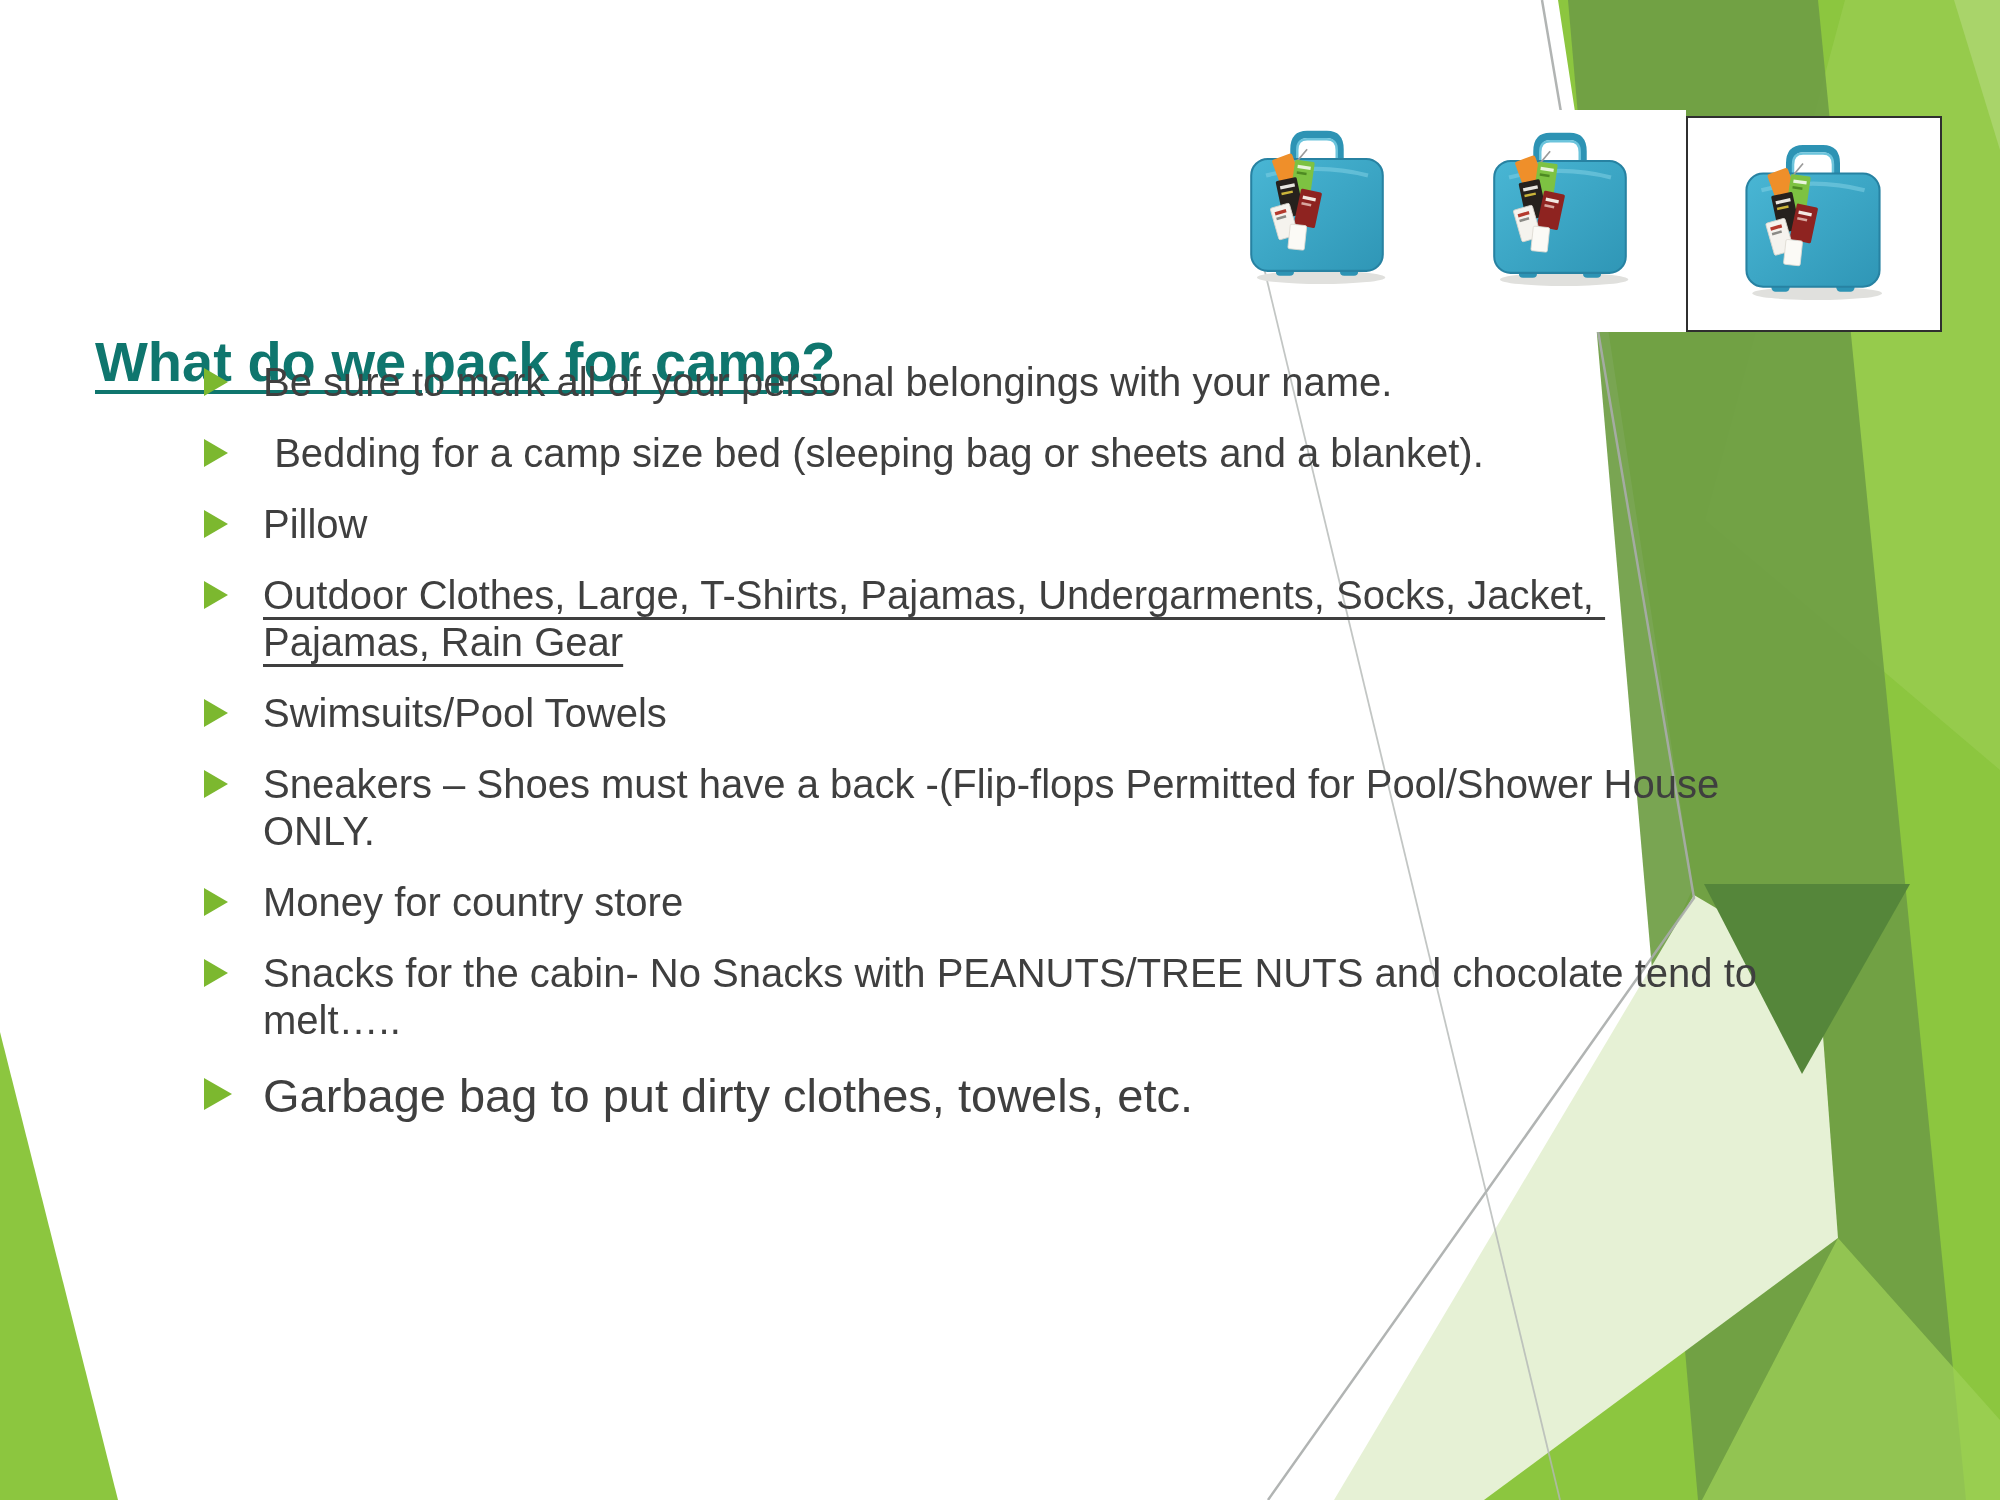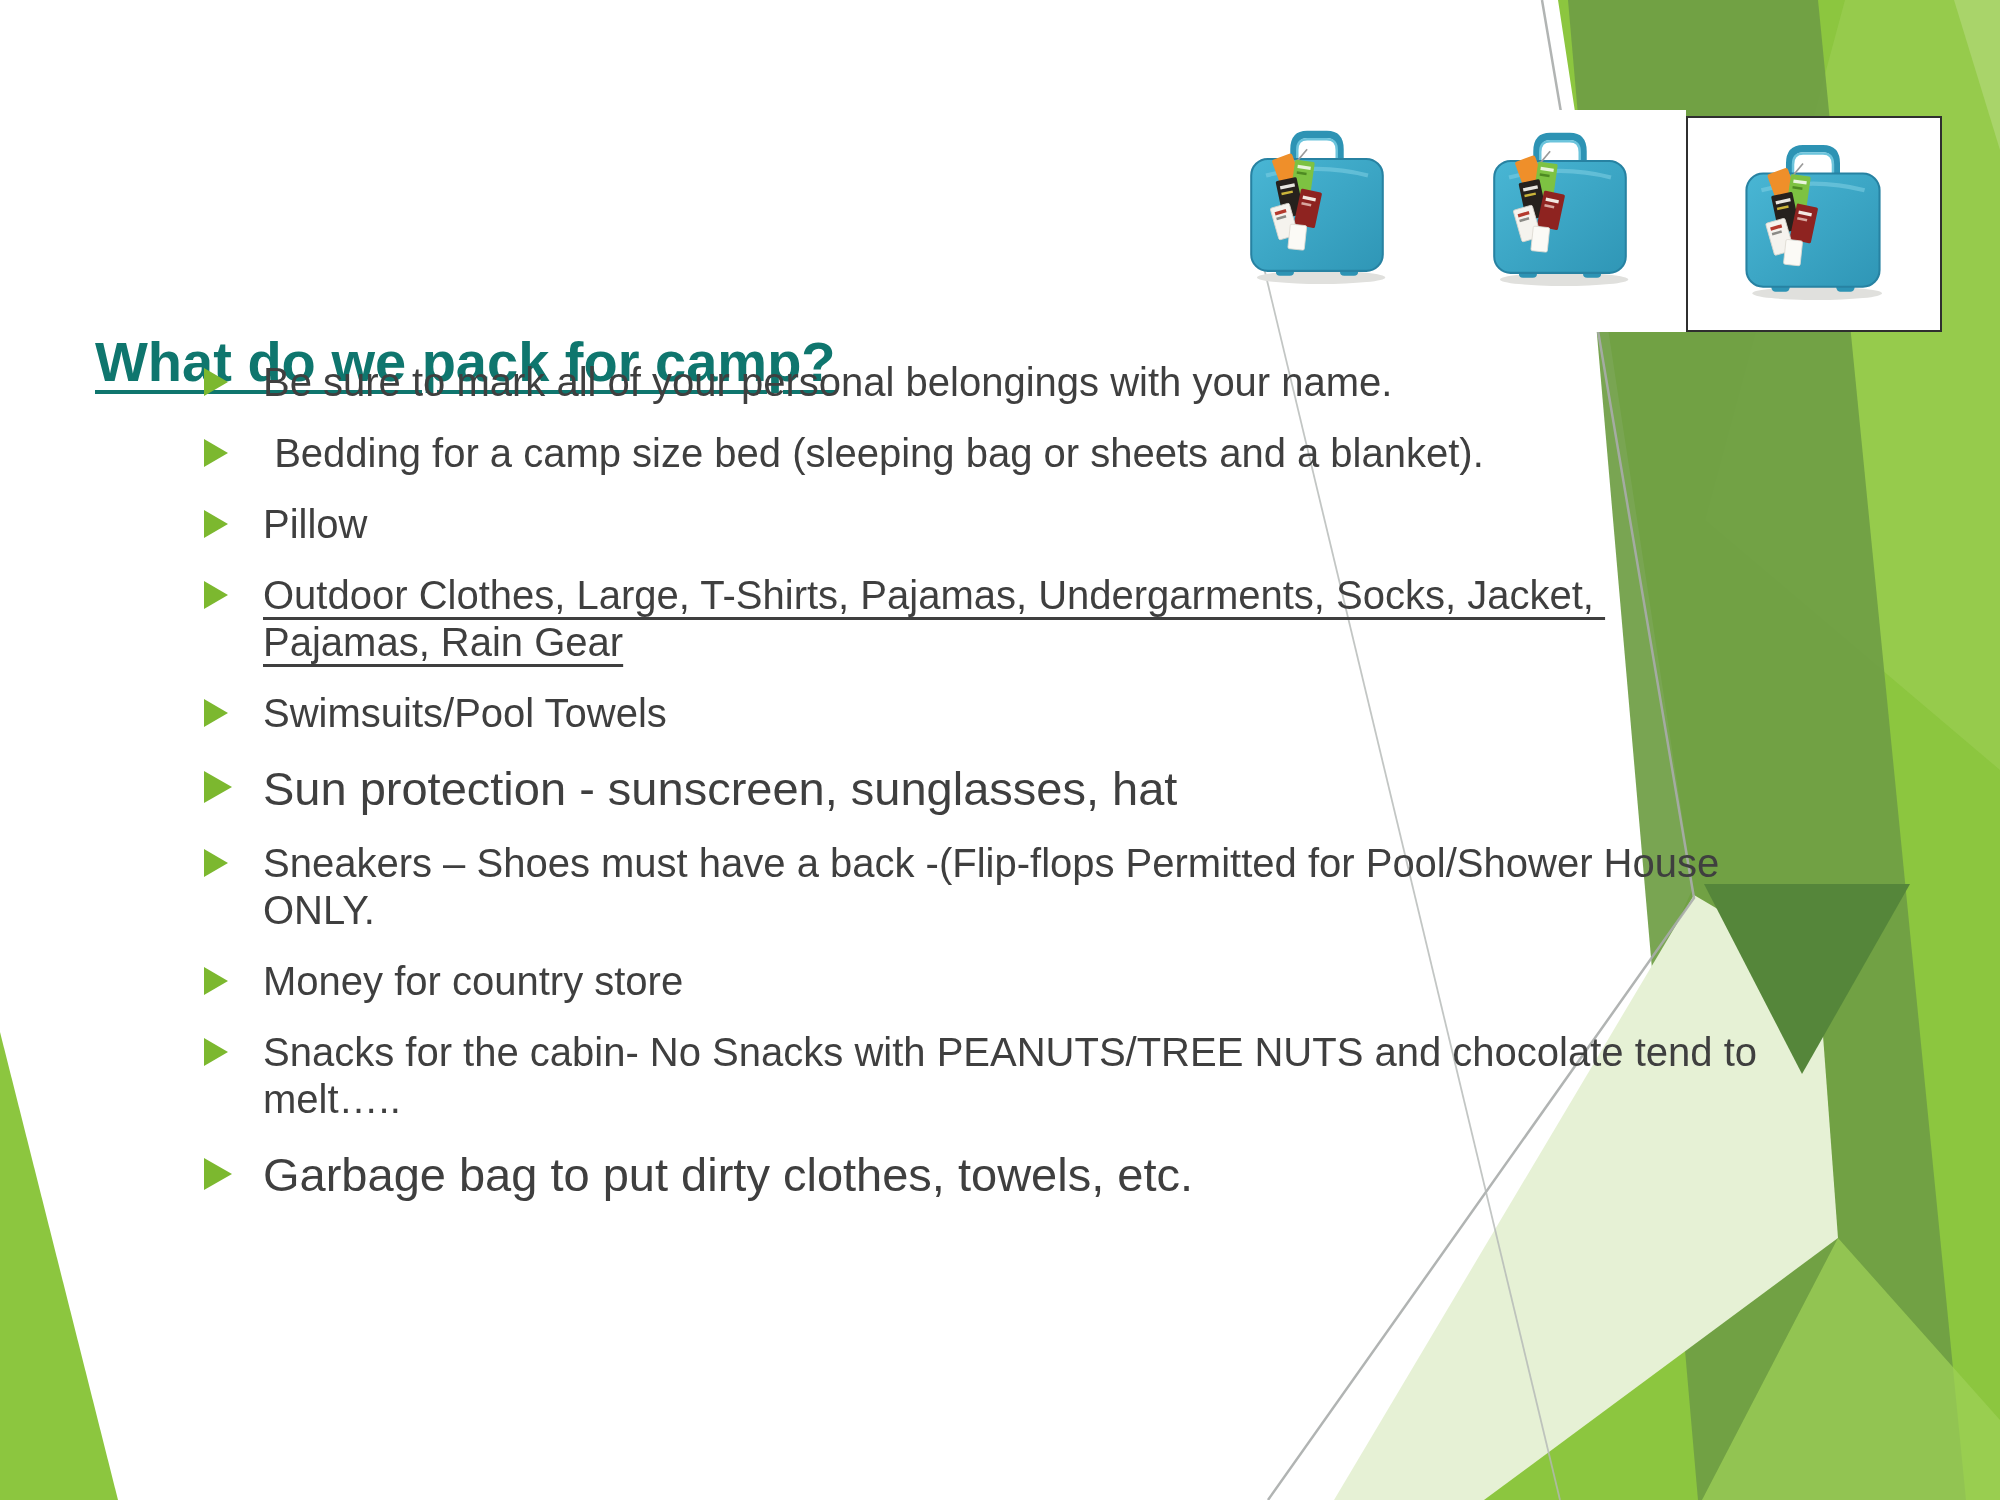--- a/index.html
+++ b/index.html
@@ -112,24 +112,20 @@
       </li>
       <li class="item normal">
         <span class="marker"></span>
         <span class="txt"><span class="u">Outdoor Clothes, Large, T-Shirts, Pajamas, Undergarments, Socks, Jacket, 
 Pajamas, Rain Gear</span></span>
       </li>
       <li class="item normal">
         <span class="marker"></span>
         <span class="txt"><span>Swimsuits/Pool Towels</span></span>
       </li>
-      <li class="item large">
-        <span class="marker"></span>
-        <span class="txt"><span>Sun protection - sunscreen, sunglasses, hat</span></span>
-      </li>
       <li class="item normal">
         <span class="marker"></span>
         <span class="txt"><span>Sneakers – Shoes must have a back -(Flip-flops Permitted for Pool/Shower House 
 ONLY.</span></span>
       </li>
       <li class="item normal">
         <span class="marker"></span>
         <span class="txt"><span>Money for country store</span></span>
       </li>
       <li class="item normal">

